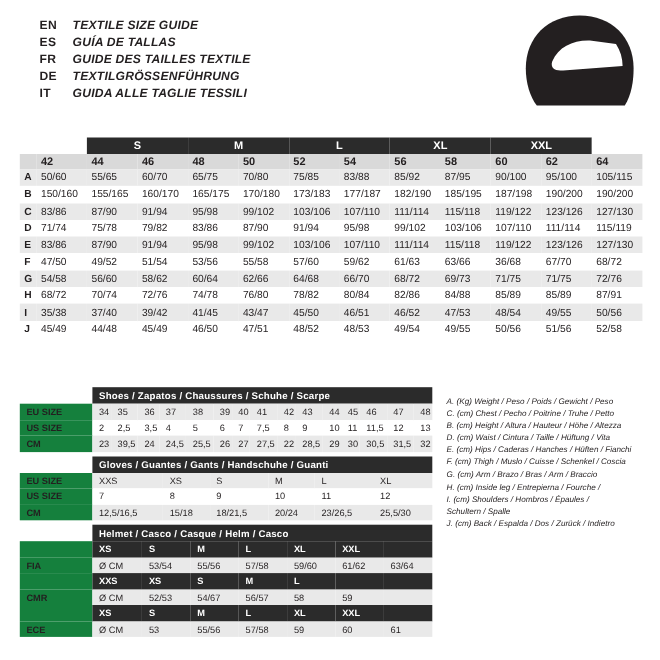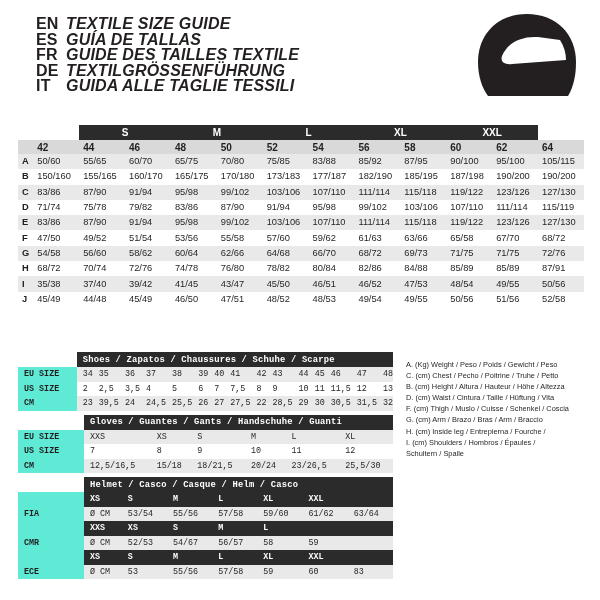--- a/index.html
+++ b/index.html
@@ -24,21 +24,21 @@
   
   .header {
     position: absolute;
     left: 36px;
     top: 16px;
     width: 420px;
   }
   .hdr-row {
     display: flex;
     align-items: flex-end;
-    font-size: 16px;
+    font-size: 11px;
     font-weight: bold;
     letter-spacing: 0.2px;
     line-height: 15.5px;
     text-transform: uppercase;
   }
   .hdr-lang {
     width: 30px;
     flex: 0 0 30px;
   }
   .hdr-text {
@@ -126,32 +126,32 @@
     top: 0;
     width: 375px;
   }
   .bot-right {
     position: absolute;
     left: 388px;
     top: 8px;
     width: 180px;
     font-size: 7.4px;
     line-height: 10.6px;
+    font-style: italic;
   }
   .bot-right div {
     margin-bottom: 0.5px;
   }
 
   .sub-table {
     width: 375px;
     border-collapse: collapse;
     font-size: 8.4px;
     line-height: 10px;
     margin-bottom: 4px;
-    font-family: Liberation Mono, monospace;
   }
   .sub-table td {
     padding: 0;
     vertical-align: middle;
     white-space: nowrap;
     font-weight: normal;
   }
   .sec-head td {
     background: #2b2b2b;
     color: #ffffff;
@@ -167,21 +167,21 @@
     padding-left: 6px;
   }
   .rw {
     height: 14.5px;
   }
   .rw td.lbl {
     width: 60px;
     padding-left: 6px;
     font-weight: bold;
     font-size: 8.4px;
-    background: #5eead4;
+    background: #15803d;
   }
   .rw.shade td.data {
     background: #e9e9e9;
   }
   .rw.plain td.data {
     background: #ffffff;
   }
   .rw td.data {
     padding-left: 6px;
   }
@@ -333,21 +333,21 @@
         <td class="rowlabel">F</td>
         <td class="cell">47/50</td>
         <td class="cell">49/52</td>
         <td class="cell">51/54</td>
         <td class="cell">53/56</td>
         <td class="cell">55/58</td>
         <td class="cell">57/60</td>
         <td class="cell">59/62</td>
         <td class="cell">61/63</td>
         <td class="cell">63/66</td>
-        <td class="cell">65/58</td>
+        <td class="cell">36/68</td>
         <td class="cell">67/70</td>
         <td class="cell">68/72</td>
       </tr>
       <tr class="datarow shade">
         <td class="rowlabel">G</td>
         <td class="cell">54/58</td>
         <td class="cell">56/60</td>
         <td class="cell">58/62</td>
         <td class="cell">60/64</td>
         <td class="cell">62/66</td>
@@ -570,33 +570,35 @@
             <td class="data"></td>
           </tr>
           <tr class="rw shade">
             <td class="lbl">ECE</td>
             <td class="data">Ø CM</td>
             <td class="data">53</td>
             <td class="data">55/56</td>
             <td class="data">57/58</td>
             <td class="data">59</td>
             <td class="data">60</td>
-            <td class="data">83</td>
+            <td class="data">61</td>
           </tr>
         </tbody>
       </table>
 
     </div>
 
     <div class="bot-right">
       <div>A. (Kg) Weight / Peso / Poids / Gewicht / Peso</div>
       <div>C. (cm) Chest / Pecho / Poitrine / Truhe / Petto</div>
       <div>B. (cm) Height / Altura / Hauteur / Höhe / Altezza</div>
       <div>D. (cm) Waist / Cintura / Taille / Hüftung / Vita</div>
+      <div>E. (cm) Hips / Caderas / Hanches / Hüften / Fianchi</div>
       <div>F. (cm) Thigh / Muslo / Cuisse / Schenkel / Coscia</div>
       <div>G. (cm) Arm / Brazo / Bras / Arm / Braccio</div>
       <div>H. (cm) Inside leg / Entrepierna / Fourche /</div>
       <div>I. (cm) Shoulders / Hombros / Épaules /</div>
       <div>Schultern / Spalle</div>
+      <div>J. (cm) Back / Espalda / Dos / Zurück / Indietro</div>
     </div>
 
   </div>
 </div>
 
 </body></html>

